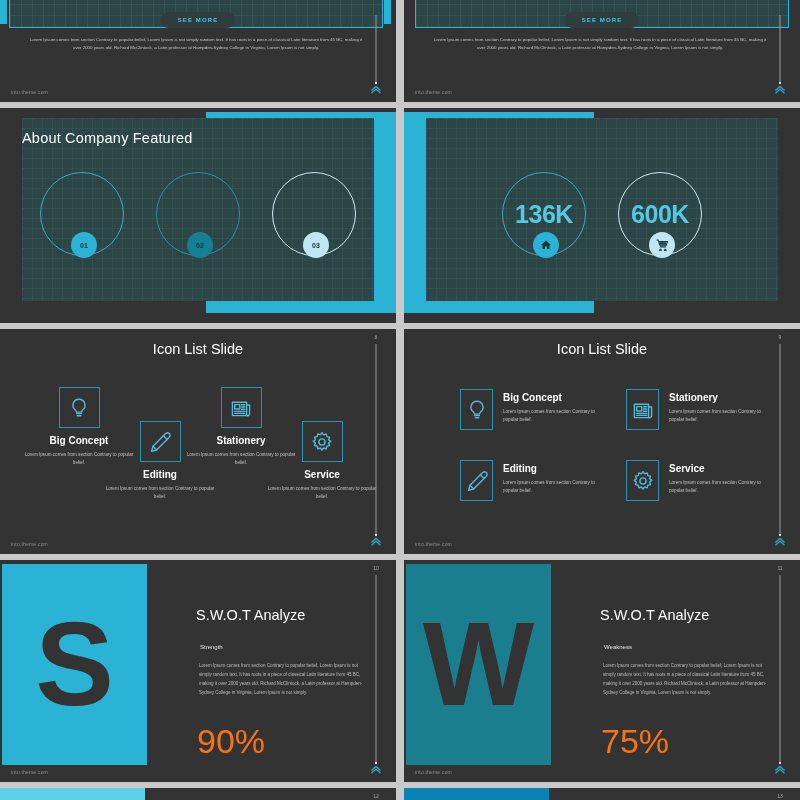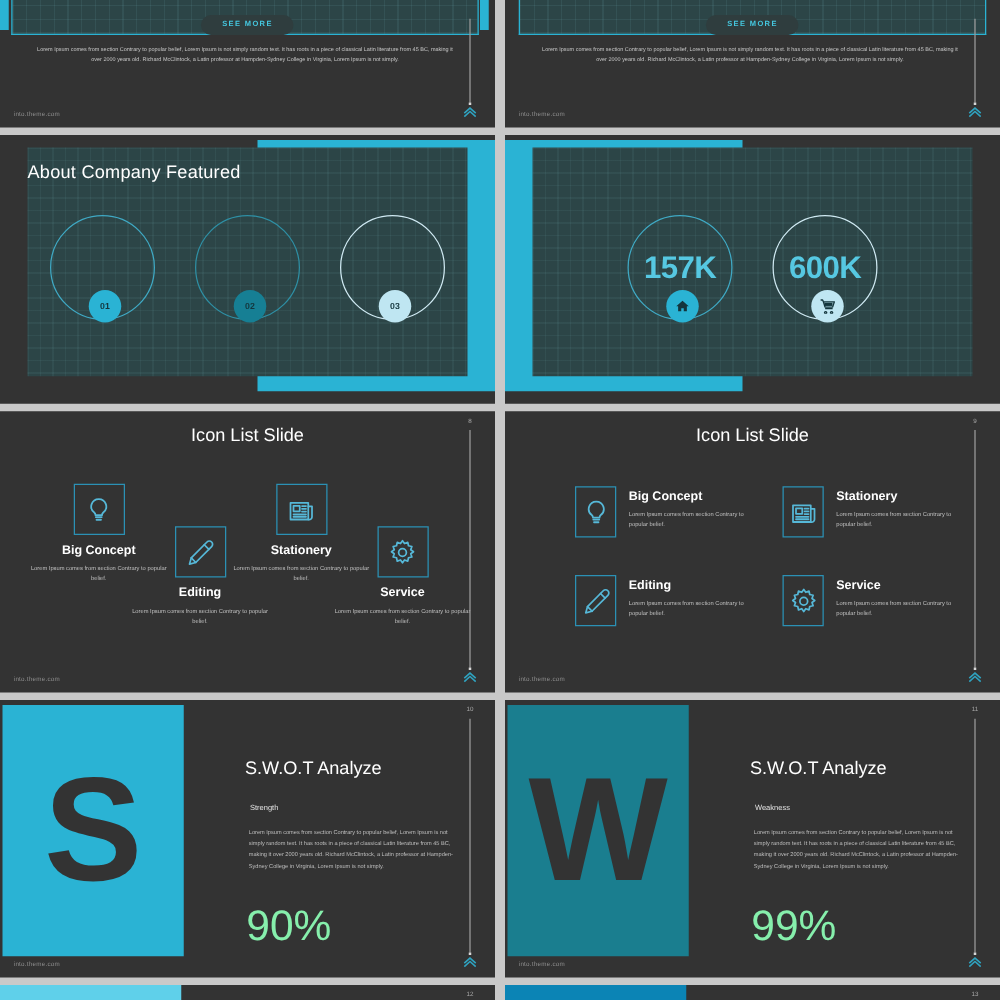--- a/index.html
+++ b/index.html
@@ -170,21 +170,21 @@
   .r4 .swot-sub {
     position: absolute; left: 200px; top: 84px;
     font-size: 6px; color: #e2e2e2;
   }
   .r4 .swot-body {
     position: absolute; left: 199px; right: 28px; top: 101px;
     font-size: 4.5px; line-height: 2.0; color: #bdbdbd;
   }
   .r4 .pct {
     position: absolute; left: 197px; bottom: 24px;
-    font-size: 34px; color: #86efac; font-weight: 300; line-height: 1;
+    font-size: 34px; color: #f97316; font-weight: 300; line-height: 1;
   }
 
   
   .r5 .half {
     position: absolute; left: 0; top: 0; bottom: 0; width: 145px;
   }
   .r5.a .half { background: #5fd0ea; }
   .r5.b .half { background: #0b84b5; }
 </style>
 </head>
@@ -248,21 +248,21 @@
       </div>
     </div>
   </div>
 
   <div class="slide r2 perf">
     <div class="accent"></div>
     <div class="panel">
       <div class="circles">
         <div class="circ-wrap">
           <div class="circ c1">
-            <span class="bignum">157K</span>
+            <span class="bignum">136K</span>
           </div>
           <div class="badge b1">
             <svg viewBox="0 0 24 24">
                 <path d="M12 3 L22 12 h-3 v8 h-5 v-5 h-4 v5 H5 v-8 H2 Z"></path>
               </svg>
           </div>
         </div>
         <div class="circ-wrap">
           <div class="circ c3">
             <span class="bignum">600K</span>
@@ -437,21 +437,21 @@
     </div>
   </div>
 
   <div class="slide r4 w">
     <div class="block">
       <span class="letter">W</span>
     </div>
     <div class="swot-title">S.W.O.T Analyze</div>
     <div class="swot-sub">Weakness</div>
     <div class="swot-body">Lorem Ipsum comes from section Contrary to popular belief, Lorem Ipsum is not simply random text. It has roots in a piece of classical Latin literature from 45 BC, making it over 2000 years old. Richard McClintock, a Latin professor at Hampden-Sydney College in Virginia, Lorem Ipsum is not simply.</div>
-    <div class="pct">99%</div>
+    <div class="pct">75%</div>
     <div class="footer">into.theme.com</div>
     <div class="pager">
       <div class="num">11</div>
       <div class="rail"></div>
       <div class="dot"></div>
       <div class="chev">
         <svg viewBox="0 0 12 10">
             <path d="M1 6 L6 1.6 L11 6" fill="none" stroke="#2fa3c0" stroke-width="1.4"></path>
             <path d="M1 9 L6 4.6 L11 9" fill="none" stroke="#2fa3c0" stroke-width="1.4"></path>
           </svg>

